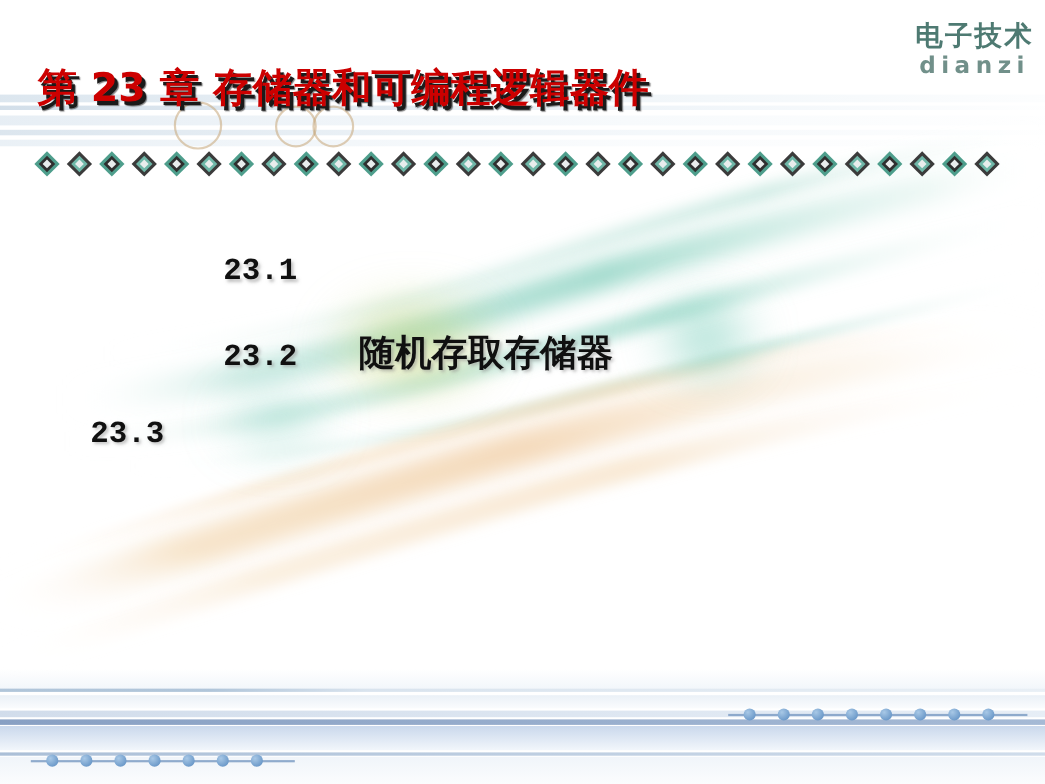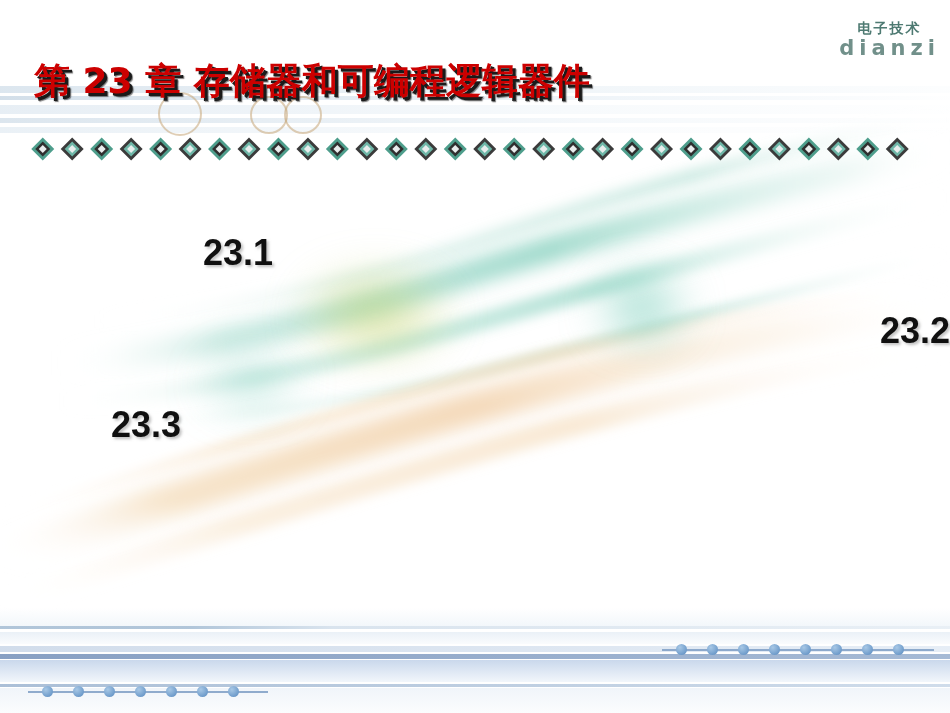--- a/index.html
+++ b/index.html
@@ -55,46 +55,46 @@
     text-shadow:3px 3px 0 #1a1a1a, 4px 4px 1px rgba(20,20,20,.55);
   }
 
   
   .dia-strip{position:absolute;left:28px;top:136px;width:884px;height:26px;}
 
   
   .logo{position:absolute;right:10px;top:22px;text-align:center;line-height:1.0;}
   .logo-cn{
     font-family:Liberation Mono, monospace;
-    font-size:14px;font-weight:bold;color:#4e7a72;letter-spacing:2px;
+    font-size:25px;font-weight:bold;color:#4e7a72;letter-spacing:2px;
     text-shadow:1px 1px 1px rgba(255,255,255,.8);
   }
   .logo-py{
     font-family:"DejaVu Sans","Liberation Sans",sans-serif;
     font-size:21px;font-weight:bold;color:#71908a;letter-spacing:5px;margin-top:2px;
   }
 
   
   .content{position:absolute;left:0;top:232px;width:950px;}
   .cline{
     display:flex;align-items:baseline;
     font-family:"DejaVu Sans","Liberation Sans",sans-serif;
     color:#101010;font-weight:bold;
     text-shadow:2px 2px 3px rgba(140,140,140,.55);
   }
   .cline .num{
-    font-family:Liberation Sans, sans-serif;
-    font-size:36px;font-weight:bold;
+    font-family:Liberation Mono, monospace;
+    font-size:28px;font-weight:bold;
   }
   .cline .txt{font-size:33px;font-weight:bold;}
   .cl1{margin-left:203px;margin-bottom:36px;}
   .cl1 .txt{margin-left:54px;}
-  .cl2{margin-left:203px;margin-bottom:52px;justify-content:flex-end;}
+  .cl2{margin-left:203px;margin-bottom:36px;}
   .cl2 .txt{margin-left:56px;}
-  .cl3{margin-left:111px;}
+  .cl3{margin-left:82px;}
   .cl3 .txt{margin-left:56px;}
 
   
   .bottom{position:absolute;left:0;bottom:0;width:950px;height:105px;overflow:hidden;}
   .bb{position:absolute;left:0;width:950px;}
   .bb-a{top:18px;height:3px;background:linear-gradient(to right,rgba(150,178,205,.75) 0%,rgba(150,178,205,.75) 20%,rgba(186,205,224,.55) 35%,rgba(205,220,234,.45));}
   .bb-b{top:24px;height:12px;background:linear-gradient(to bottom,rgba(232,239,246,.9),rgba(246,249,252,.55));}
   .bb-c{top:38px;height:6px;background:linear-gradient(to right,rgba(198,212,230,.8),rgba(214,226,240,.6));}
   .bb-d{top:46px;height:5px;background:linear-gradient(to right,rgba(126,152,190,.92),rgba(150,174,206,.85));}
   .bb-e{top:52px;height:22px;background:linear-gradient(to bottom,rgba(196,212,234,.9),rgba(231,239,248,.55));}
@@ -303,20 +303,21 @@
         </g>
     </svg>
   </div>
 
   <div class="content">
     <div class="cline cl1">
       <span class="num">23.1</span>
     </div>
     <div class="cline cl2">
       <span class="num">23.2</span>
+      <span class="txt">随机存取存储器</span>
     </div>
     <div class="cline cl3">
       <span class="num">23.3</span>
     </div>
   </div>
 
   <div class="bottom">
     <div class="bb bb-top"></div>
     <div class="bb bb-a"></div>
       <div class="bb bb-b"></div>

